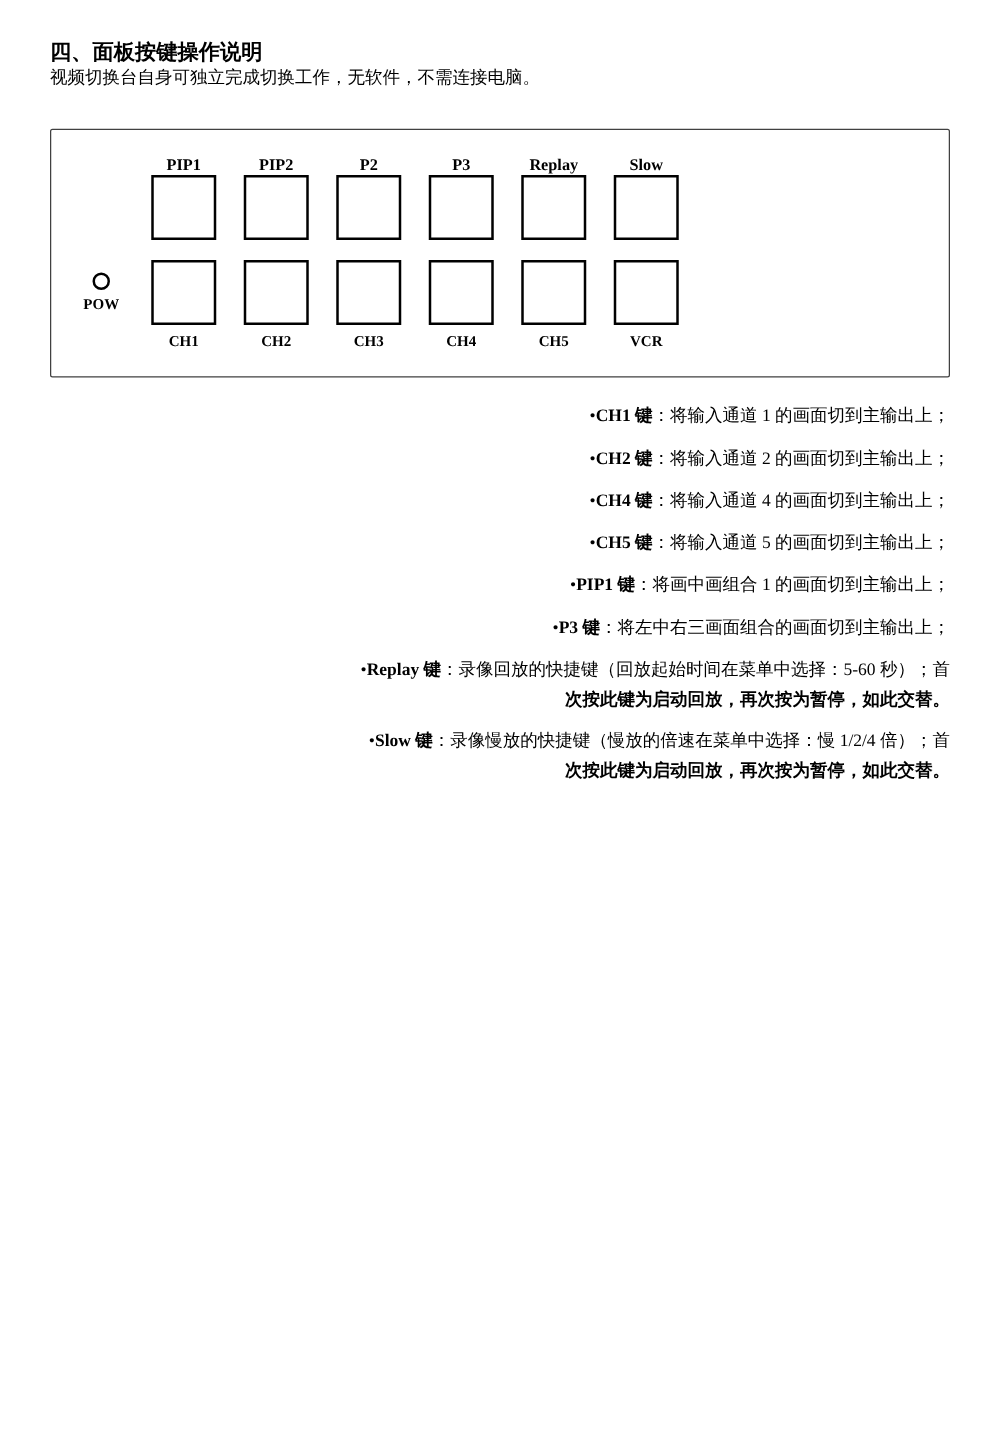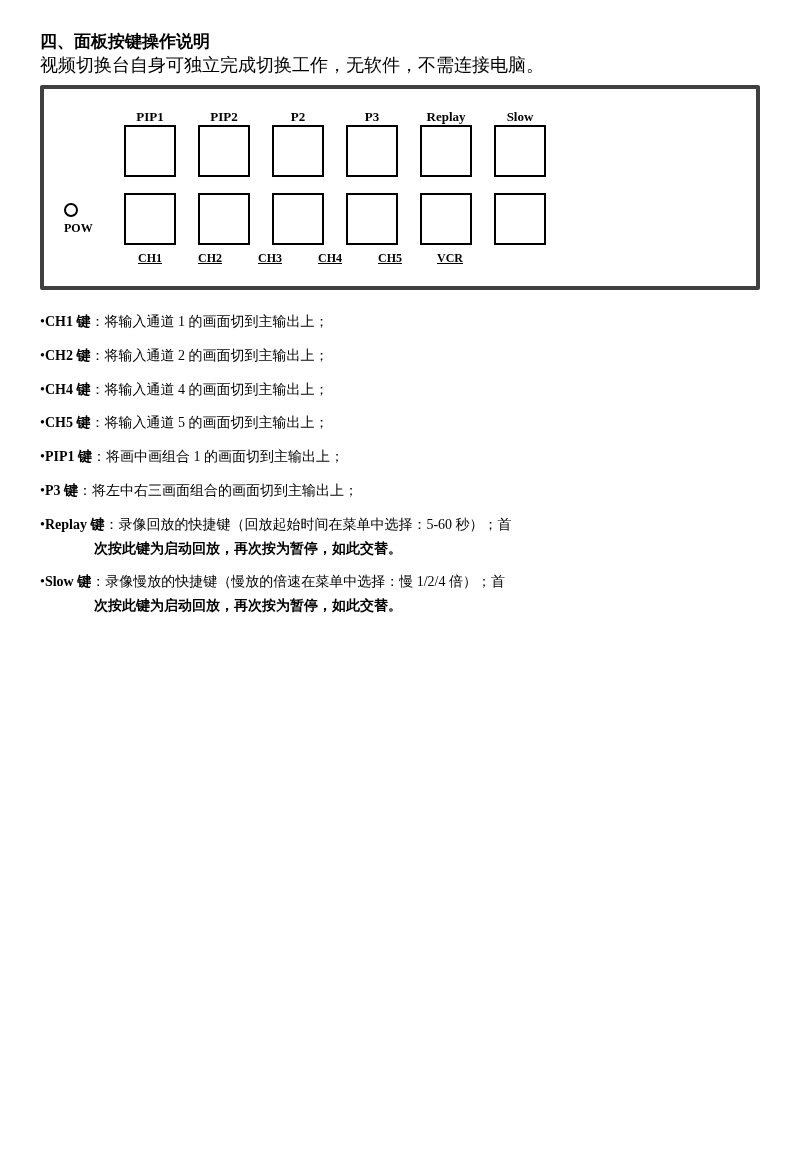--- a/index.html
+++ b/index.html
@@ -11,35 +11,36 @@
       padding: 30px 40px;
       width: 800px;
       min-height: 1155px;
     }
     .section-title {
       font-size: 17px;
       font-weight: bold;
       margin-bottom: 0;
     }
     .intro-text {
-      font-size: 18px;
-      margin-bottom: 8px;
+      font-size: 14px;
+      margin-bottom: 32px;
     }
     .panel-diagram {
-      border: 4px solid #404040;
+      border: 1px solid #404040;
       border-radius: 2px;
       padding: 20px 30px 20px 20px;
       display: flex;
       flex-direction: column;
       margin-bottom: 20px;
       position: relative;
     }
     .pow-area {
       display: flex;
       flex-direction: column;
+      align-items: center;
       margin-right: 20px;
       width: 40px;
     }
     .pow-circle {
       width: 14px;
       height: 14px;
       border-radius: 50%;
       border: 2px solid #000;
       margin-bottom: 4px;
     }
@@ -57,20 +58,21 @@
       border: 2px solid #000;
       background: #fff;
       display: flex;
       align-items: center;
       justify-content: center;
     }
     .description-list {
       list-style: none;
       padding: 0;
       margin: 0;
+      text-align: right;
     }
     .description-list li {
       margin-bottom: 10px;
       font-size: 14px;
       line-height: 1.7;
     }
     .key-name {
       font-weight: bold;
     }
     .indent-text {
@@ -89,23 +91,22 @@
       font-size: 13px;
       font-weight: bold;
     }
     .panel-buttons-row {
       display: flex;
       align-items: center;
     }
     .bottom-labels-row {
       display: flex;
       margin-left: 60px;
-      gap: 8px;
+      gap: 22px;
       margin-top: 6px;
-      text-decoration: underline;
     }
     .bottom-label-cell {
       width: 52px;
       text-align: center;
       font-size: 12px;
       font-weight: bold;
     }
   </style>
 </head>
 <body>

